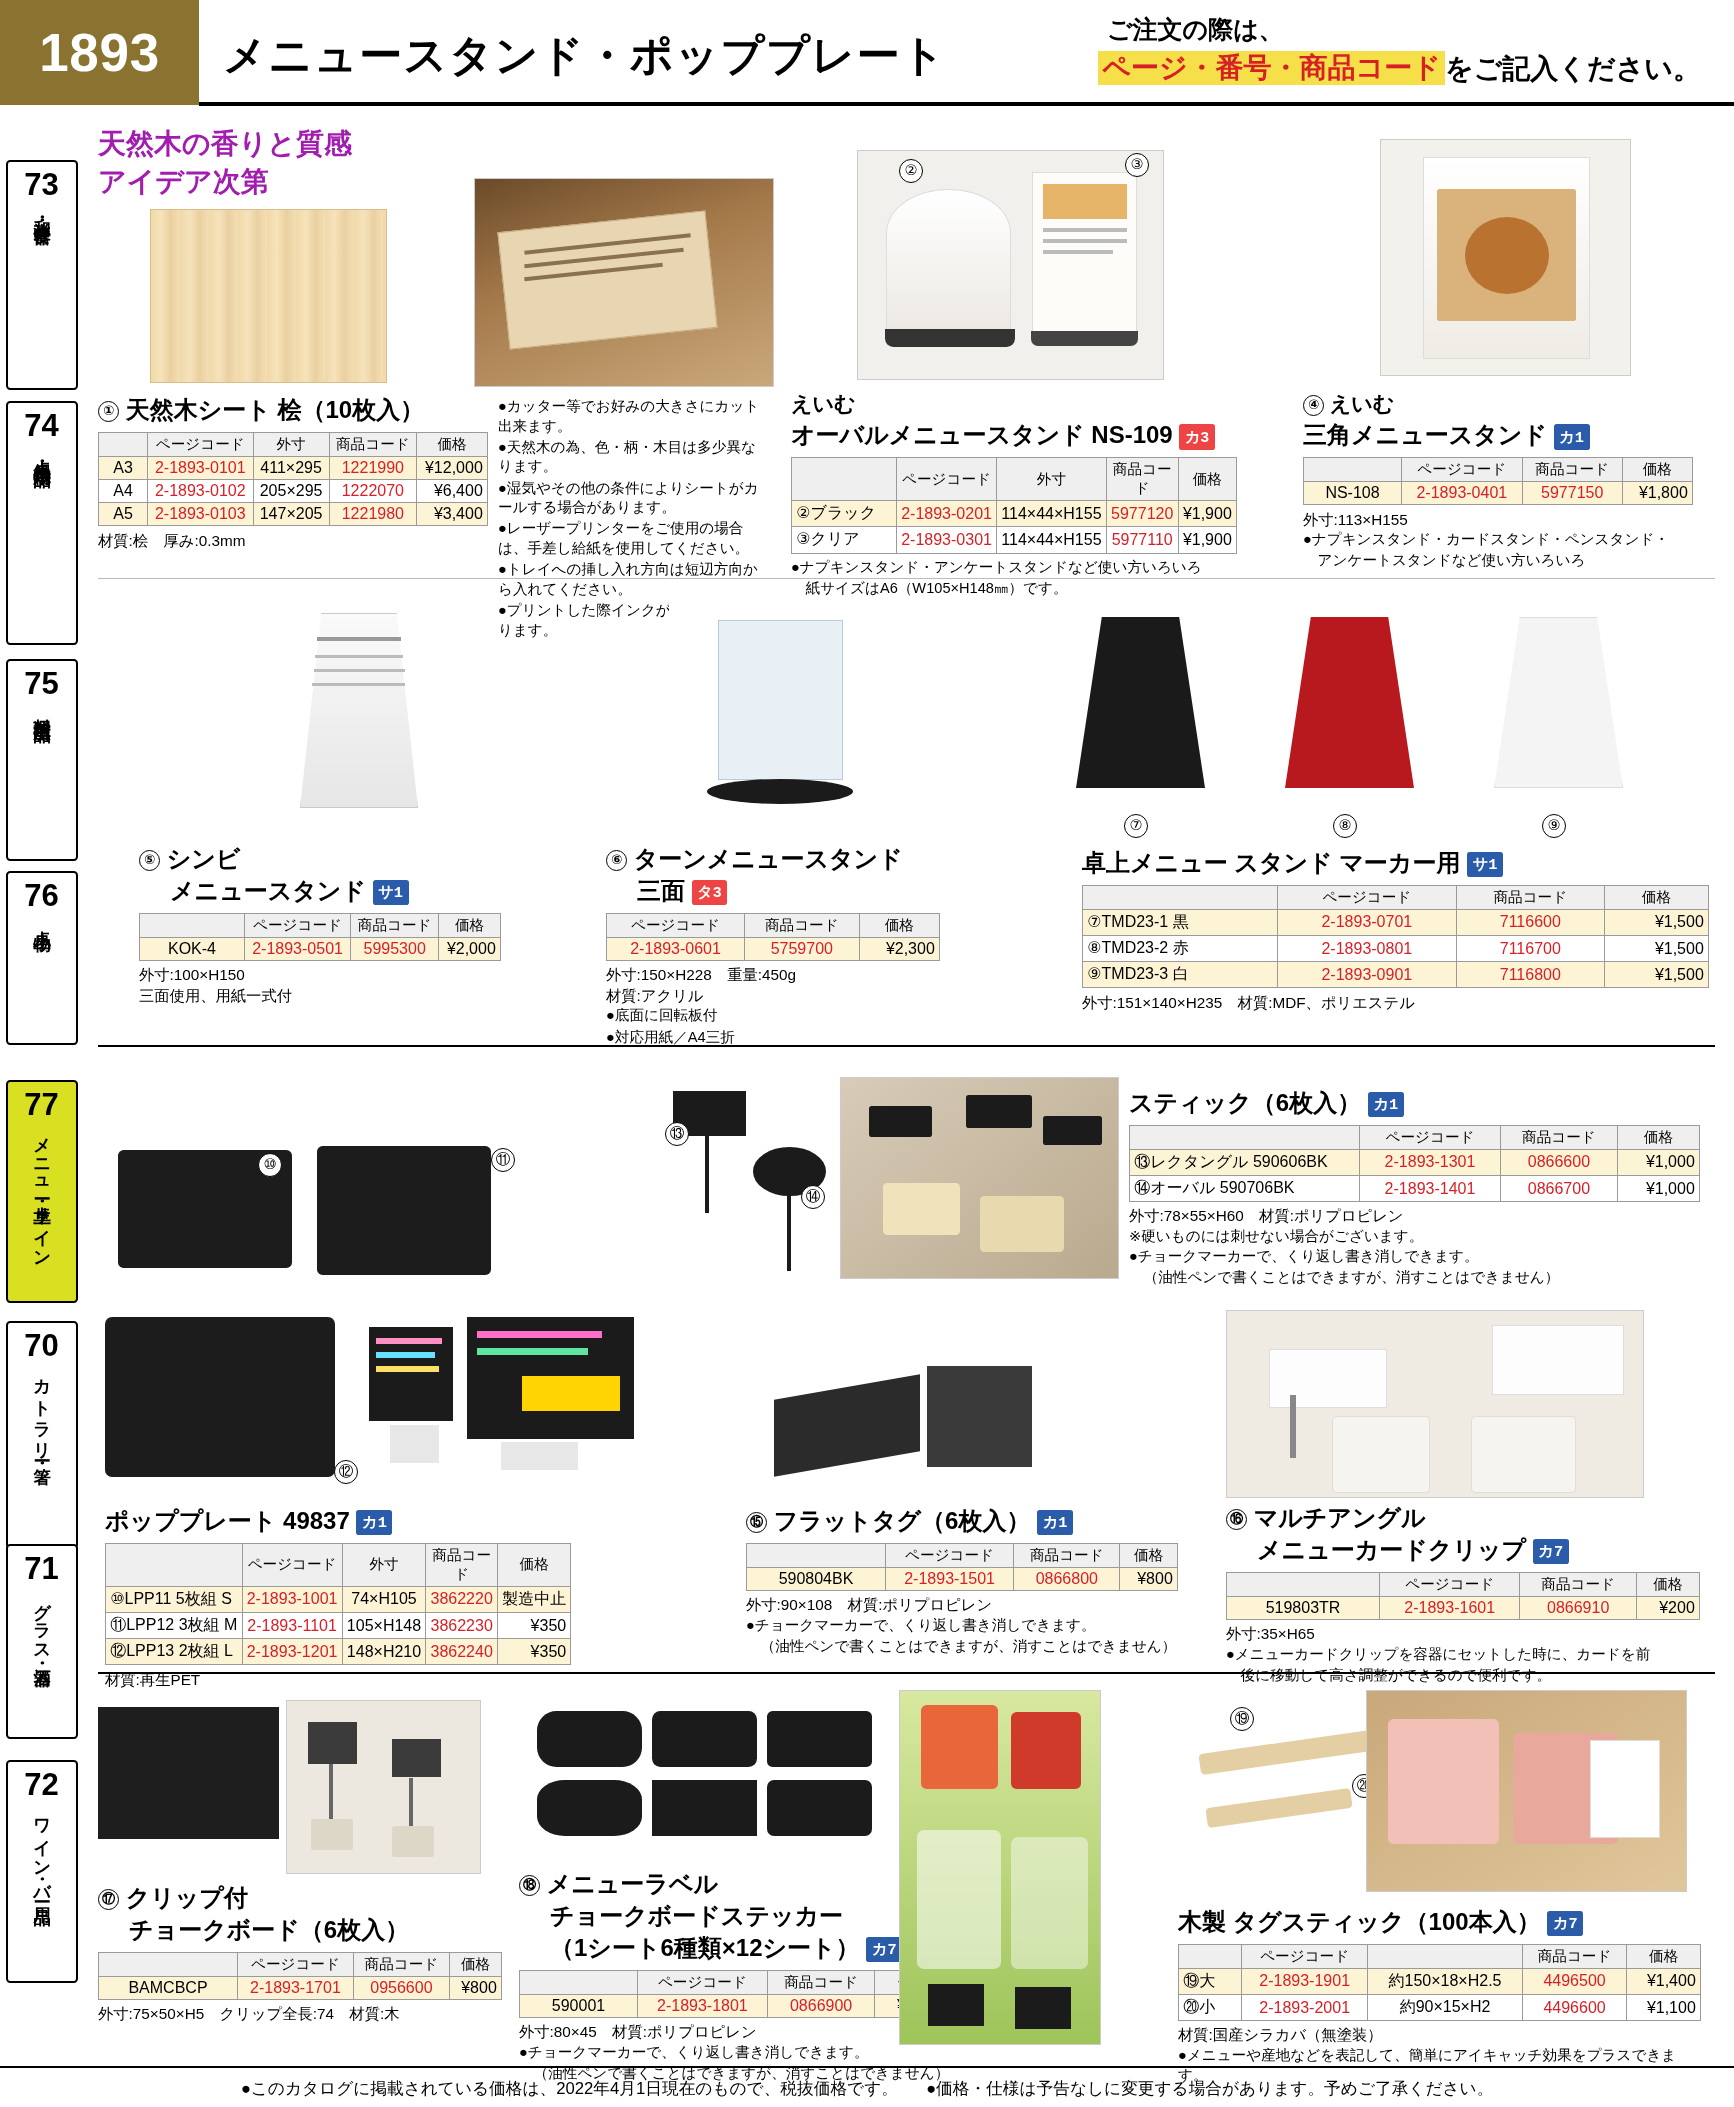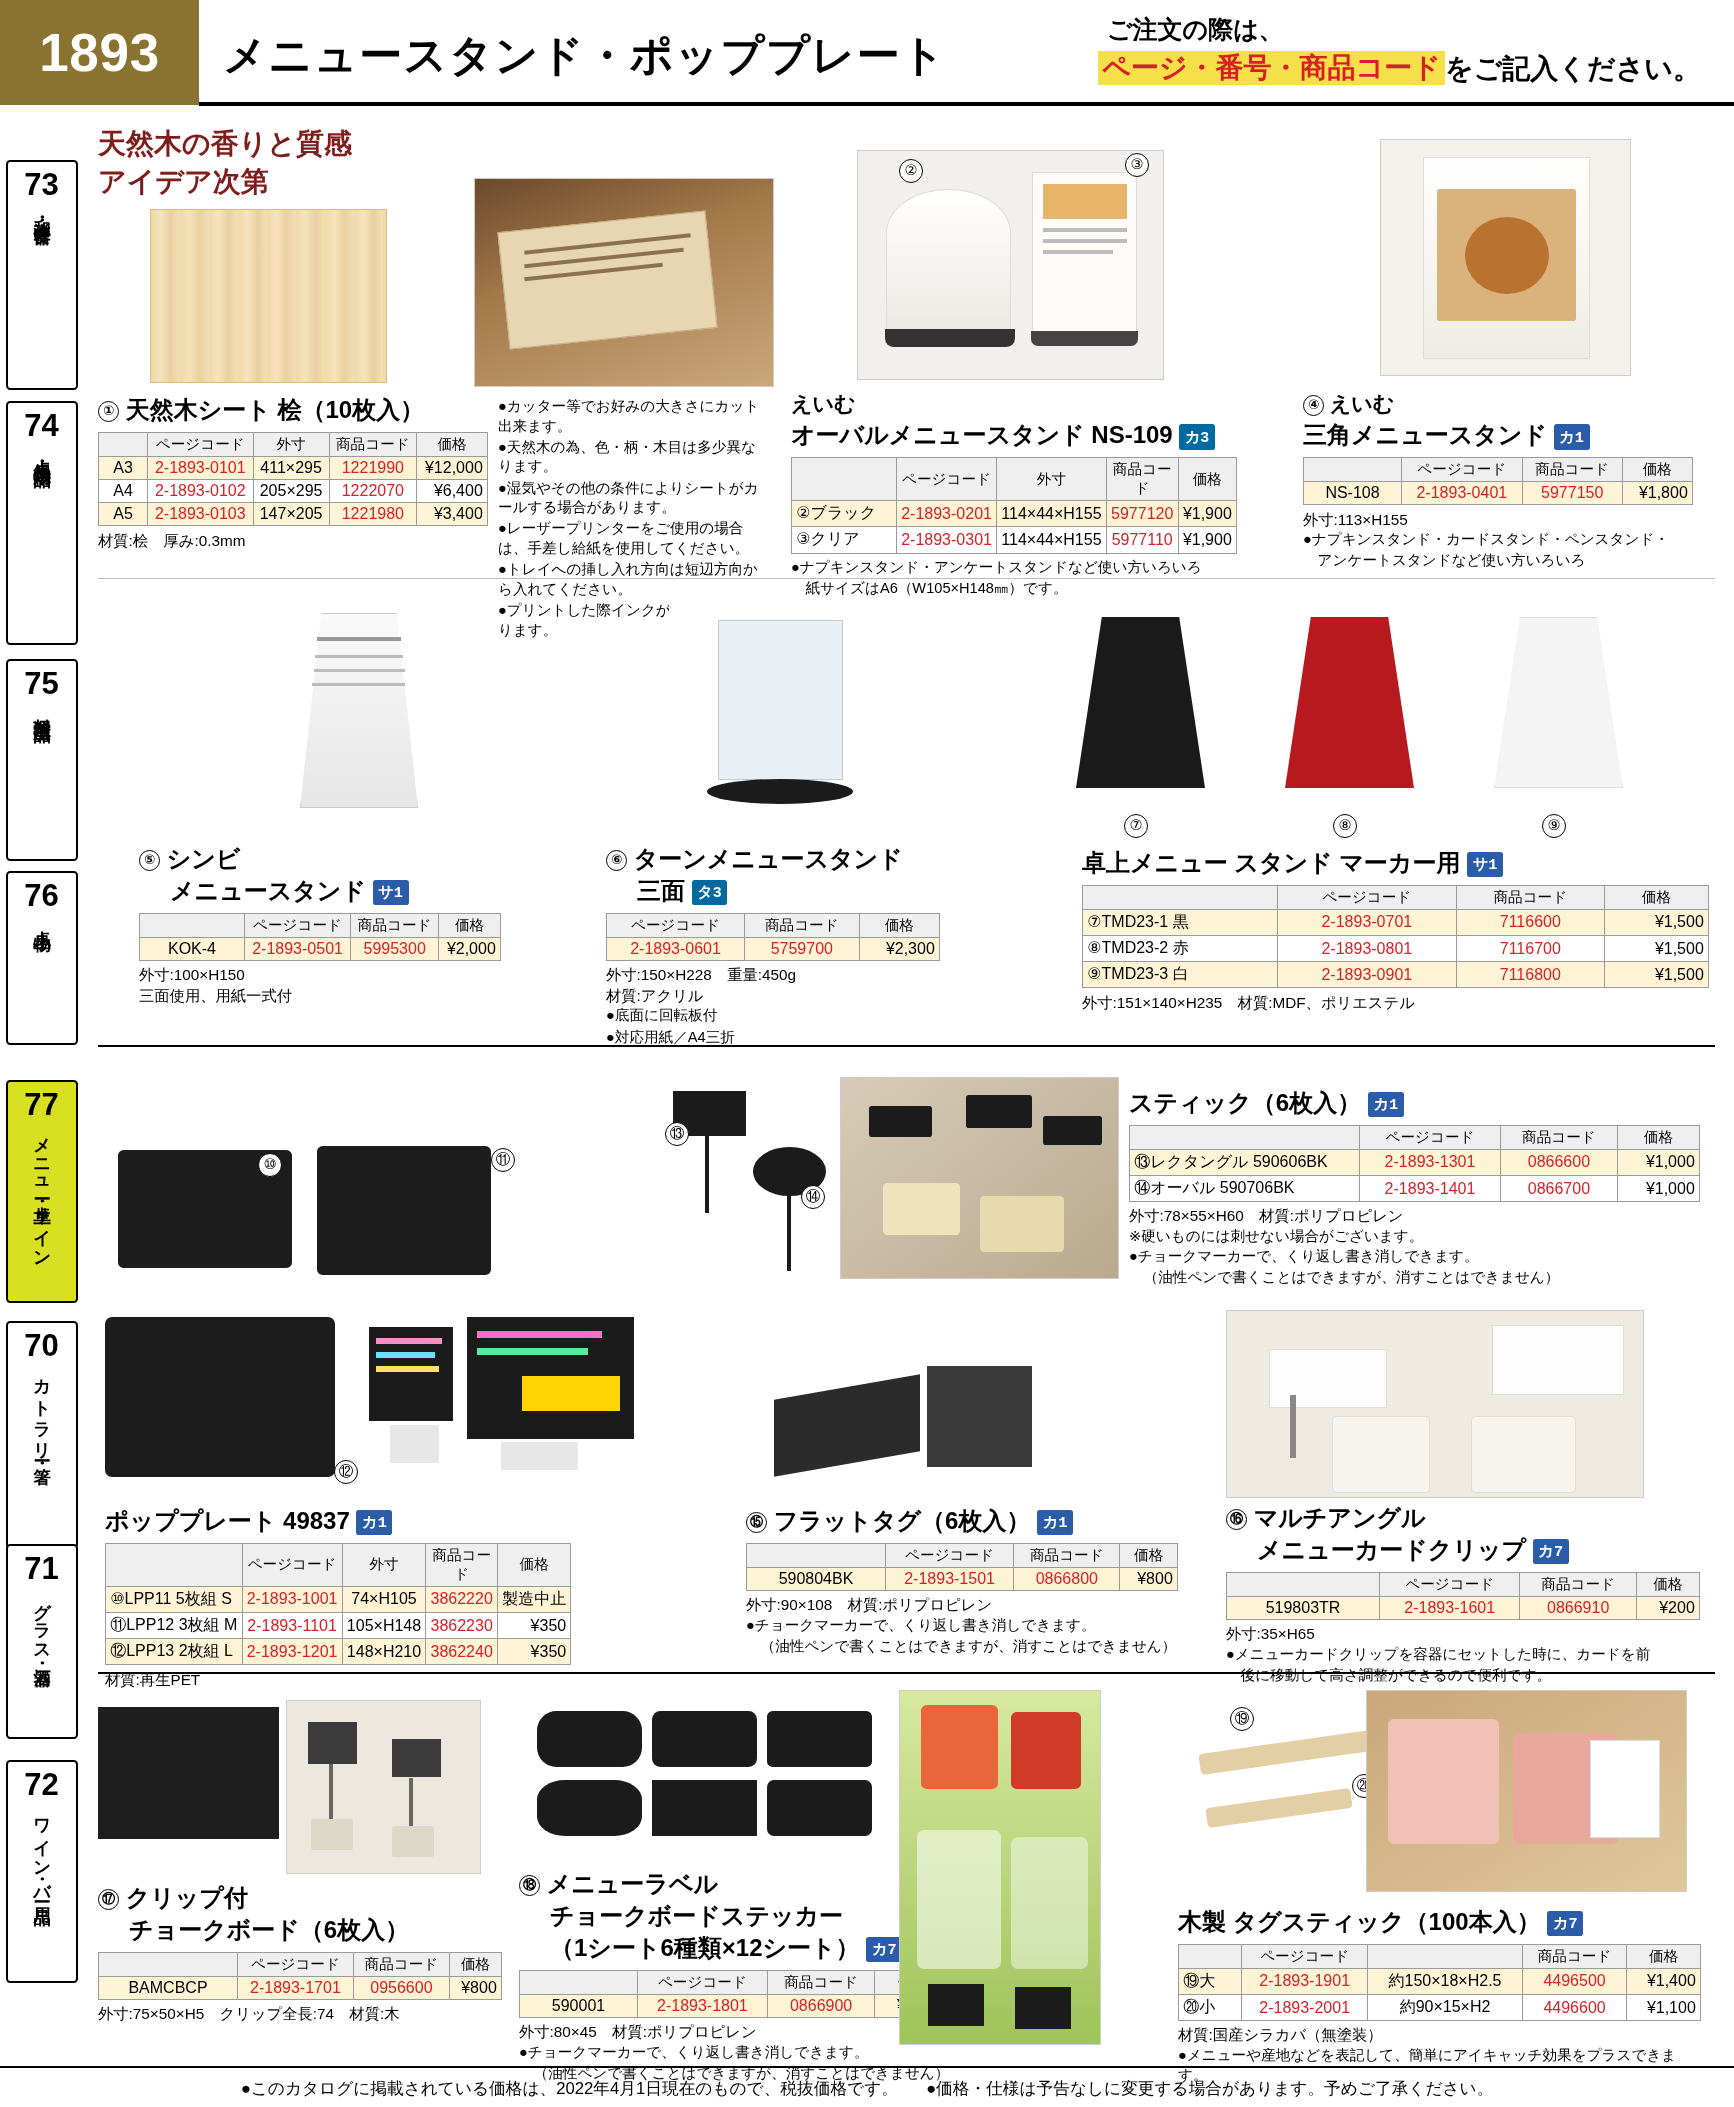--- a/index.html
+++ b/index.html
@@ -47,21 +47,21 @@
   .stab .lbl { font-size:17.4px; font-weight:bold; line-height:1.1; writing-mode:vertical-rl; text-orientation:upright; letter-spacing:1.4px;}
   .stab.active { background:#d9e021; }
 
   
   .sec-title { font-size:24px; font-weight:bold; }
   .circ { display:inline-block; border:1.4px solid #000; border-radius:50%; width:21px; height:21px; line-height:18px; text-align:center; font-size:13.2px; vertical-align:middle; }
   .tag {
     display:inline-block; background:#2a5caa; color:#fff; font-size:15.3px; font-weight:bold;
     padding:2.1px 5.6px; border-radius:2.8px; vertical-align:middle;
   }
-  .tag.green { background:#0369a1;text-align:center; }
+  .tag.green { background:#ef4444;text-align:center; }
   .tag.blue  { background:#2a5caa;font-family:Liberation Mono, monospace; }
 
   table.ptbl { border-collapse:collapse; font-size:16px; }
   table.ptbl th {
     background:#efefef; border:0.7px solid #9a9a9a; font-weight:normal;
     padding:2.1px 4.2px; text-align:center; font-size:14.6px;
   }
   table.ptbl td { border:0.7px solid #9a9a9a; padding:2.1px 4.2px; text-align:center; white-space:nowrap; }
   table.ptbl td.code { color:#d81f26; }
   table.ptbl td.name { text-align:left; }
@@ -139,21 +139,21 @@
     <div class="num">71</div>
     <div class="lbl">グラス・酒器</div>
   </div>
   <div class="stab" style="top:1652px;height:223px;">
     <div class="num">72</div>
     <div class="lbl">ワイン・バー用品</div>
   </div>
 </div>
 
 <div style="position:absolute;left:98px;top:125px;width:390px;">
-  <div style="font-size:28px;font-weight:bold;color:#7f1d1d;line-height:1.35;">
+  <div style="font-size:28px;font-weight:bold;color:#a21caf;line-height:1.35;">
     <div>天然木の香りと質感</div>
     <div>アイデア次第</div>
   </div>
 </div>
 
 <div class="wood" style="position:absolute;left:150px;top:209px;width:237px;height:174px;"></div>
 
 <div class="photo-frame" style="left:474px;top:178px;width:300px;height:209px;background:linear-gradient(160deg,#6b4a2a,#a4794a 40%,#caa87a);">
   <div style="position:absolute;left:28px;top:42px;width:209px;height:118px;background:#e8d6b3;transform:rotate(-6deg);border:0.7px solid #c6ad84;"></div>
   <div style="position:absolute;left:49px;top:63px;width:167px;height:4.2px;background:#8a7250;transform:rotate(-6deg);"></div>

